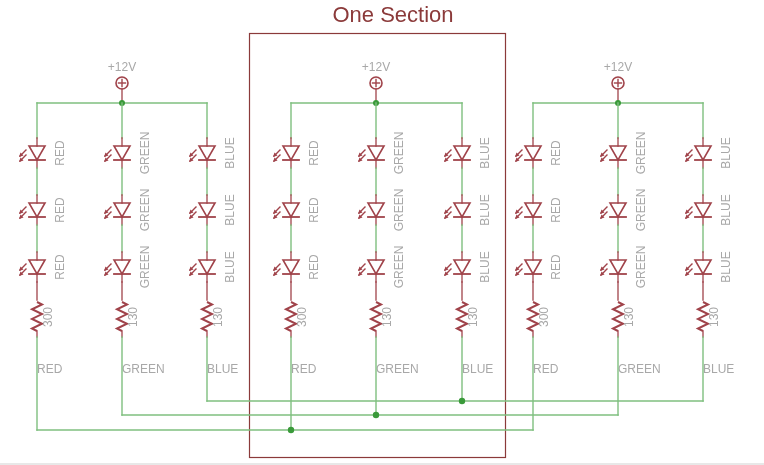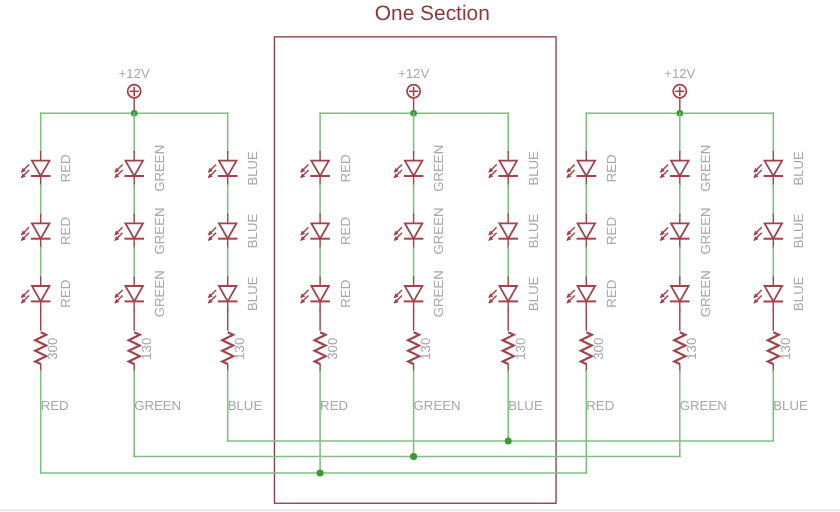--- a/index.html
+++ b/index.html
@@ -1,17 +1,17 @@
 <!DOCTYPE html>
 <html><head>
 <meta charset="utf-8">
 <style>
   html, body { margin:0; padding:0; background:#ffffff; }
   body { width:764px; height:465px; position:relative; overflow:hidden; font-family:"Liberation Sans", sans-serif; }
-  #title { position:absolute; left:0; width:764px; top:2px; text-align:center; font-size:19px; color:#8b3a3a; }
+  #title { position:absolute; left:0; width:764px; top:2px; text-align:center; font-size:22px; color:#8b3a3a; }
   #title span { position:relative; left:11px; }
   svg { position:absolute; left:0; top:0; }
   .bottom-line { position:absolute; left:0; top:463px; width:764px; height:2px; background:#e8e8e8; }
 </style>
 </head>
 <body>
 
 <div id="title"><span>One Section</span></div>
 
 <svg id="schematic" width="764" height="465" viewBox="0 0 764 465" xmlns="http://www.w3.org/2000/svg">

